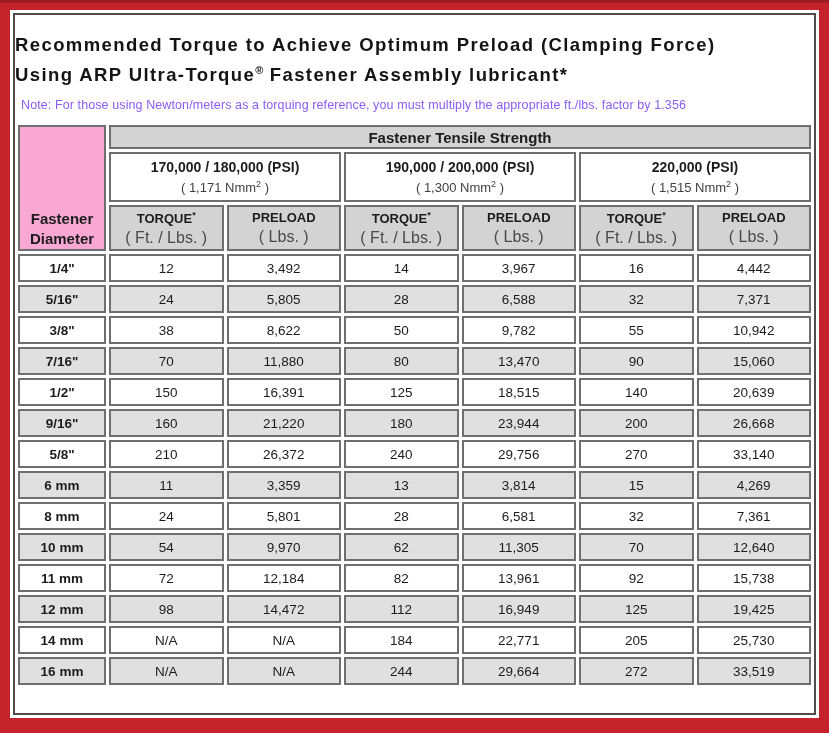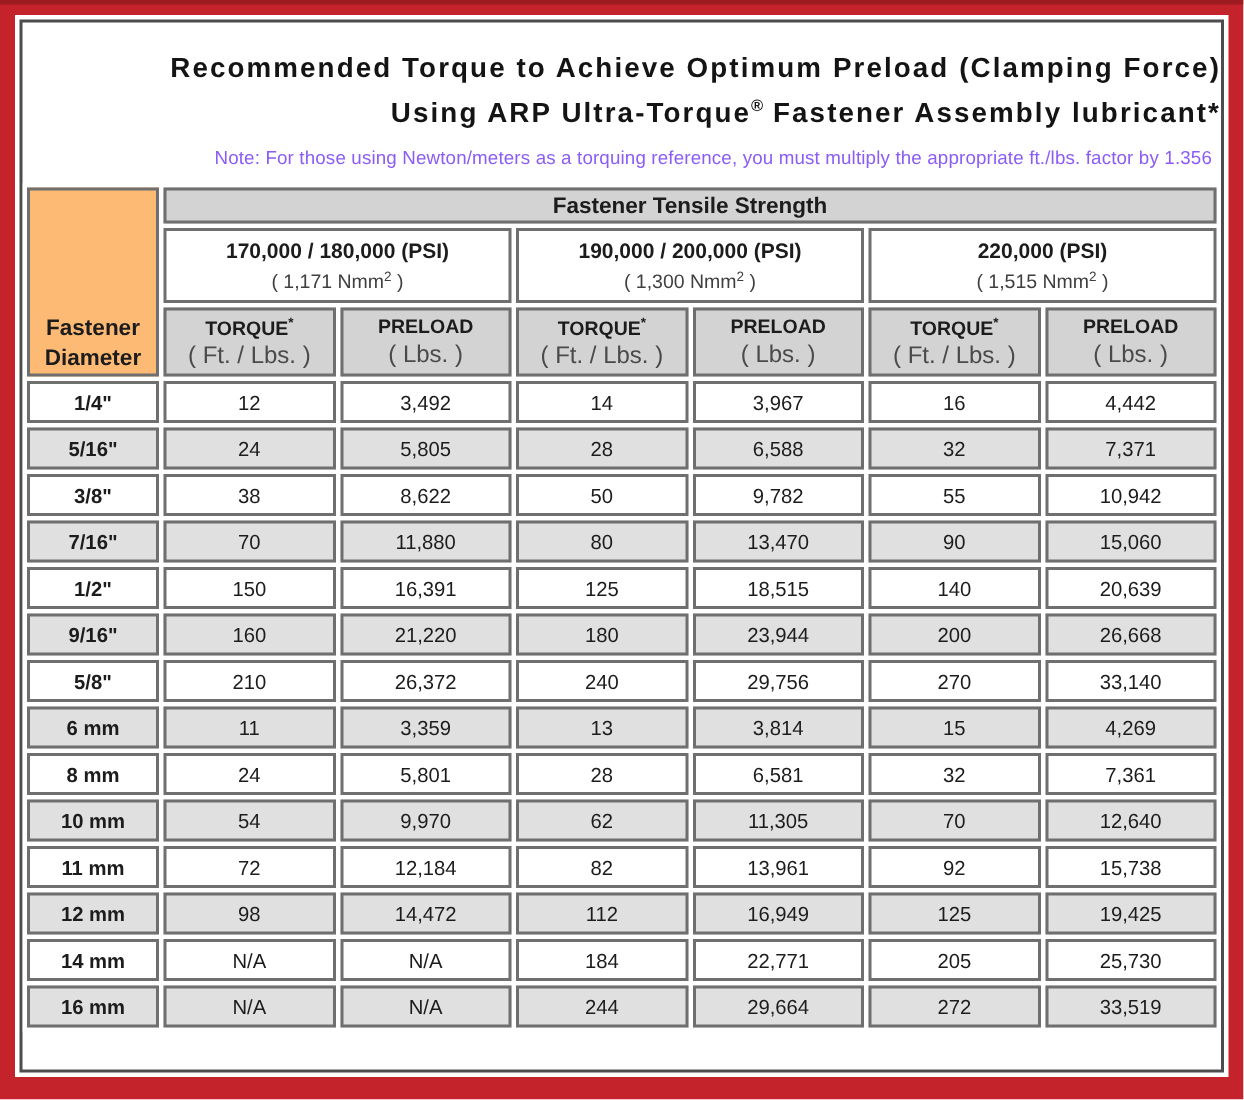--- a/index.html
+++ b/index.html
@@ -16,21 +16,21 @@
     padding: 10px 13px 18px 13px;
   }
   .panel {
     box-sizing: border-box;
     width: 100%; height: 100%;
     background: #fff;
     border: 2px solid #4d4d4d;
     box-shadow: 0 0 0 3px #ffffff;
     overflow: hidden;
   }
-  .title-block { text-align: right; padding-top: 15px; padding-left: 28px; }
+  .title-block { text-align: left; padding-top: 15px; }
   .doc-title {
     margin: 0;
     font-size: 18.5px;
     font-weight: bold;
     letter-spacing: 1.4px;
     line-height: 1.6;
     color: #141414;
   }
   .doc-title sup { font-size: 11px; letter-spacing: 0; }
   .note {
@@ -54,21 +54,21 @@
     overflow: hidden;
   }
   col.dia-col { width: 88px; }
   .tensile-head {
     background: #d3d3d3;
     font-size: 15px;
     font-weight: bold;
     height: 20px;
   }
   .dia-head {
-    background: #fdba74;
+    background: #f9a8d4;
     font-size: 15px;
     font-weight: bold;
     vertical-align: bottom;
     padding-bottom: 7px;
     line-height: 1.35;
     margin-left: 18px;
   }
   .psi-cell { background: #fff; height: 46px; }
   .psi-cell .psi { font-size: 14px; font-weight: bold; }
   .psi-cell .nmm { font-size: 13px; font-weight: normal; color: #3f3f3f; margin-top: 4px; }

